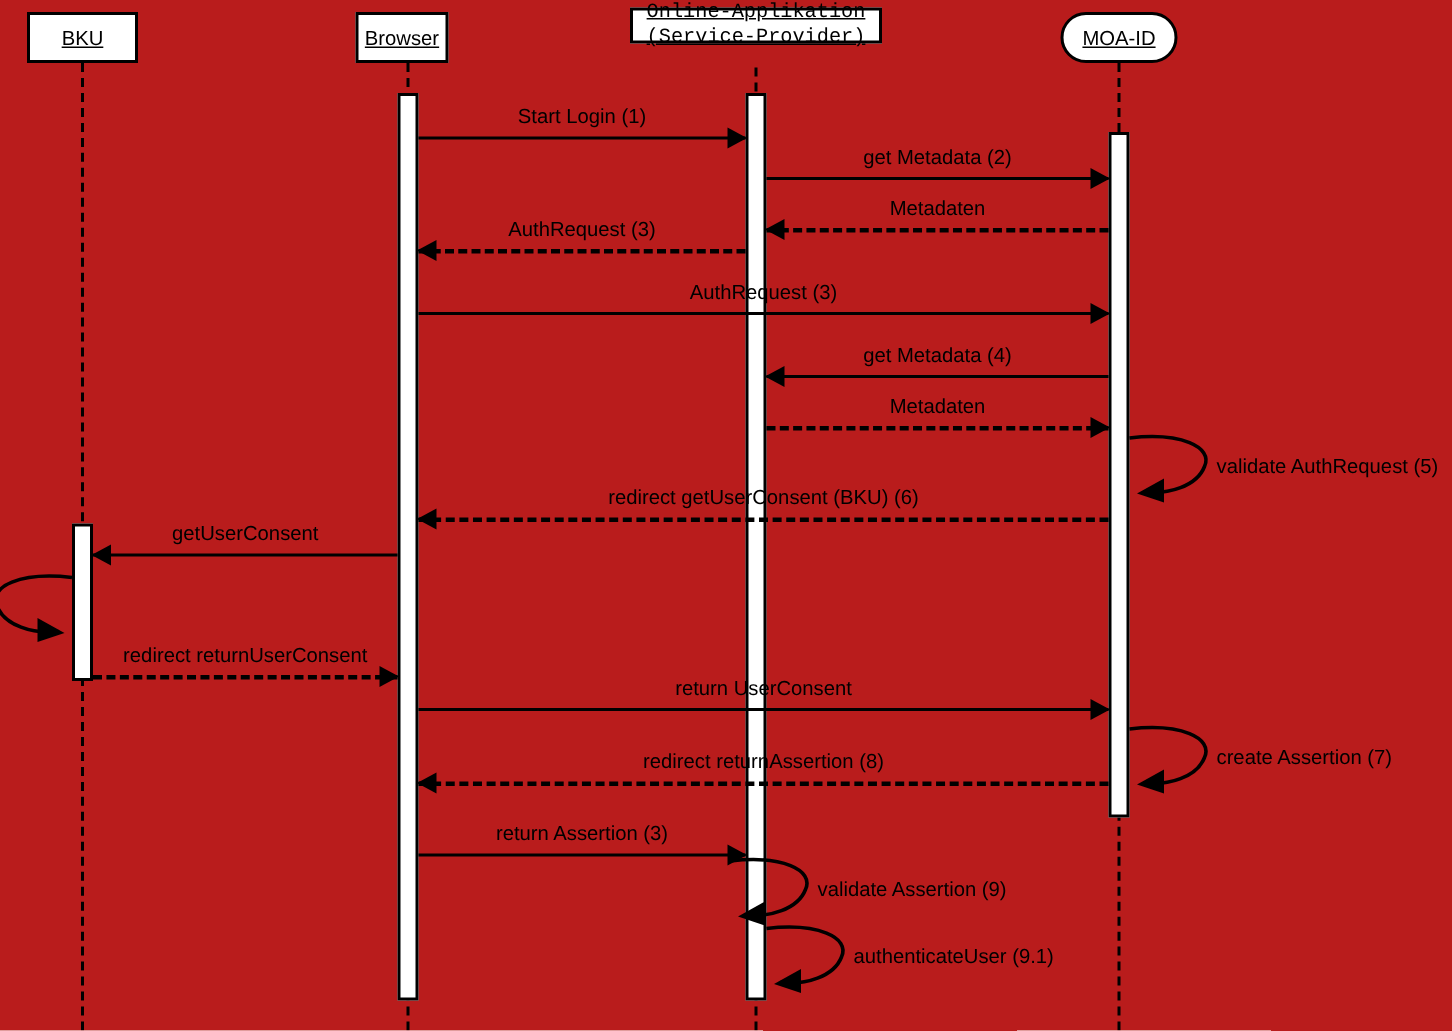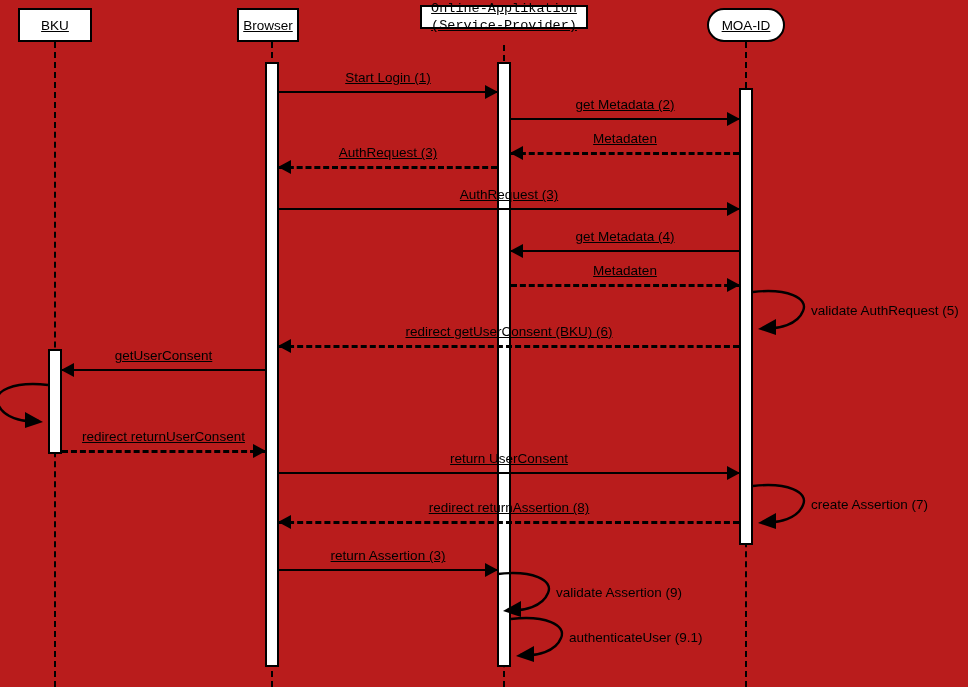--- a/index.html
+++ b/index.html
@@ -83,21 +83,20 @@
   .msg .label {
     position: absolute;
     left: 0;
     right: 0;
     bottom: 5px;
     text-align: center;
     font-size: 13.5px;
     line-height: 16px;
     white-space: nowrap;
     background: transparent;
-    text-decoration: underline;
   }
   .selfmsg {
     position: absolute;
     z-index: 4;
   }
   .selfmsg svg {
     position: absolute;
     left: 0;
     top: 0;
     overflow: visible;
@@ -216,21 +215,21 @@
         <polygon points="33,29 33,45 51,39" fill="#000000"></polygon>
       </svg>
     </div>
     <div class="selfmsg right" style="left: 753px; top: 484px; width: 56px; height: 42px;">
       <svg width="56" height="42">
         <path d="M 0 2 C 34 -2 56 8 50 21 C 45 34 26 40 9 38" fill="none" stroke="#000000" stroke-width="2.4"></path>
         <polygon points="23,29 23,45 5,39" fill="#000000"></polygon>
       </svg>
       <div class="self-label">create Assertion (7)</div>
     </div>
-    <div class="selfmsg right" style="left: 498px; top: 572px; width: 56px; height: 42px;">
+    <div class="selfmsg right" style="left: 487px; top: 572px; width: 56px; height: 42px;">
       <svg width="56" height="42">
         <path d="M 0 2 C 34 -2 56 8 50 21 C 45 34 26 40 9 38" fill="none" stroke="#000000" stroke-width="2.4"></path>
         <polygon points="23,29 23,45 5,39" fill="#000000"></polygon>
       </svg>
       <div class="self-label">validate Assertion (9)</div>
     </div>
     <div class="selfmsg right" style="left: 511px; top: 617px; width: 56px; height: 42px; padding-left: 32px;">
       <svg width="56" height="42">
         <path d="M 0 2 C 34 -2 56 8 50 21 C 45 34 26 40 9 38" fill="none" stroke="#000000" stroke-width="2.4"></path>
         <polygon points="23,29 23,45 5,39" fill="#000000"></polygon>

